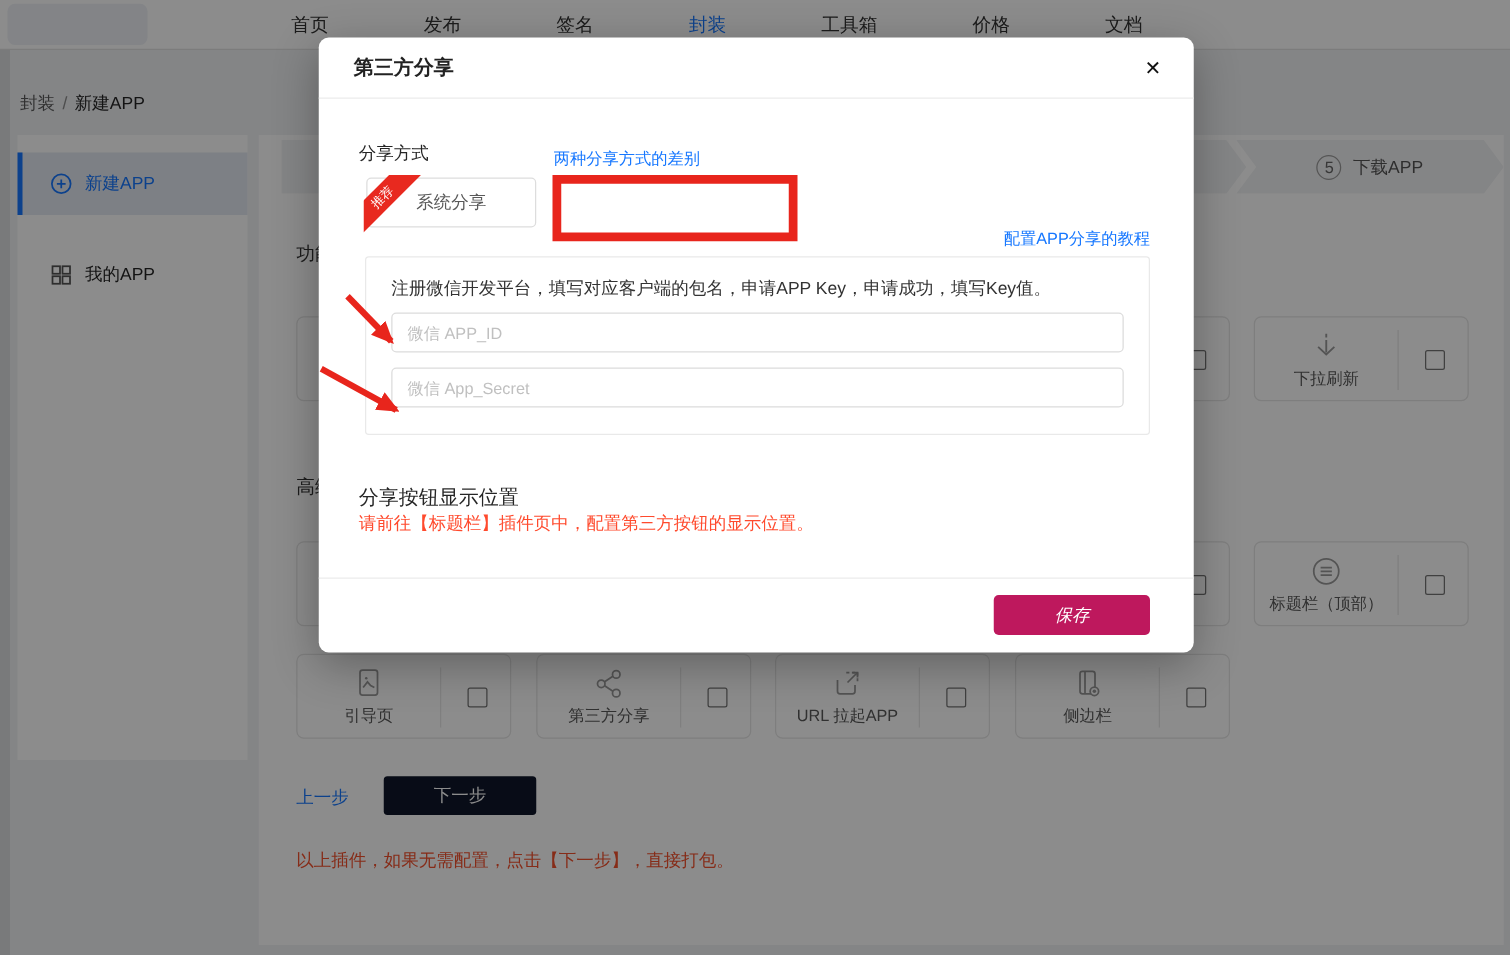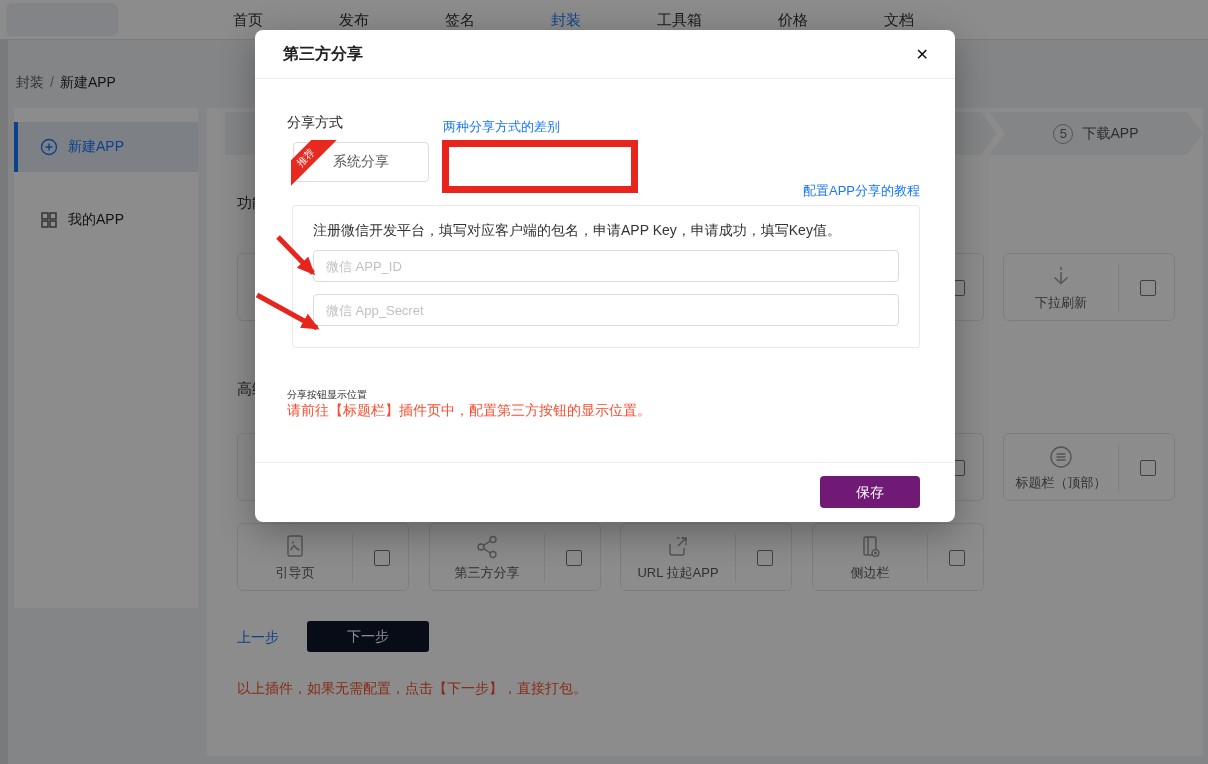--- a/index.html
+++ b/index.html
@@ -86,26 +86,26 @@
   .tutorial-link { position:absolute; right:35px; top:152px; font-size:13px; color:#1677ff;
                    cursor:pointer; }
   .form-box { position:absolute; left:37px; top:175px; width:628px; height:143px;
               border:1px solid #e9e9e9; border-radius:3px; }
   .form-instr { position:absolute; left:20px; top:16px; font-size:14px; color:#333; }
   .f-input { position:absolute; left:20px; width:586px; height:32px; border:1px solid #dcdcdc;
              border-radius:4px; font-size:13px; padding:0 12px; color:#333; outline:none;
              font-family:"Liberation Sans","DejaVu Sans",sans-serif; }
   .f-input::placeholder { color:#c0c0c0; }
   .in1 { top:44px; } .in2 { top:88px; }
-  .pos-label { position:absolute; left:32px; top:358px; font-size:10px; color:#262626; }
-  .pos-note  { position:absolute; left:32px; top:372px; font-size:14px; color:#ff4a2d; }
+  .pos-label { position:absolute; left:32px; top:358px; font-size:16px; color:#262626; }
+  .pos-note  { position:absolute; left:32px; top:380px; font-size:14px; color:#ff4a2d; }
   .m-foot-line { position:absolute; left:0; right:0; top:432px; height:1px; background:#ececec; }
-  .save-btn { position:absolute; right:35px; top:446px; width:100px; height:32px; background:#701a75;
+  .save-btn { position:absolute; right:35px; top:446px; width:125px; height:32px; background:#be185d;
               border-radius:4px; color:#fff; font-size:14px; line-height:32px; text-align:center;
-              cursor:pointer; }
+              cursor:pointer;font-style:italic; }
 
   
   .anno-rect { position:absolute; left:442px; top:140px; width:196px; height:53px;
                border:7px solid #e8251c; z-index:30; }
   .anno-arrows { position:absolute; left:245px; top:228px; z-index:30; }
 
   svg.icon { display:block; }
 </style>
 </head>
 <body>

